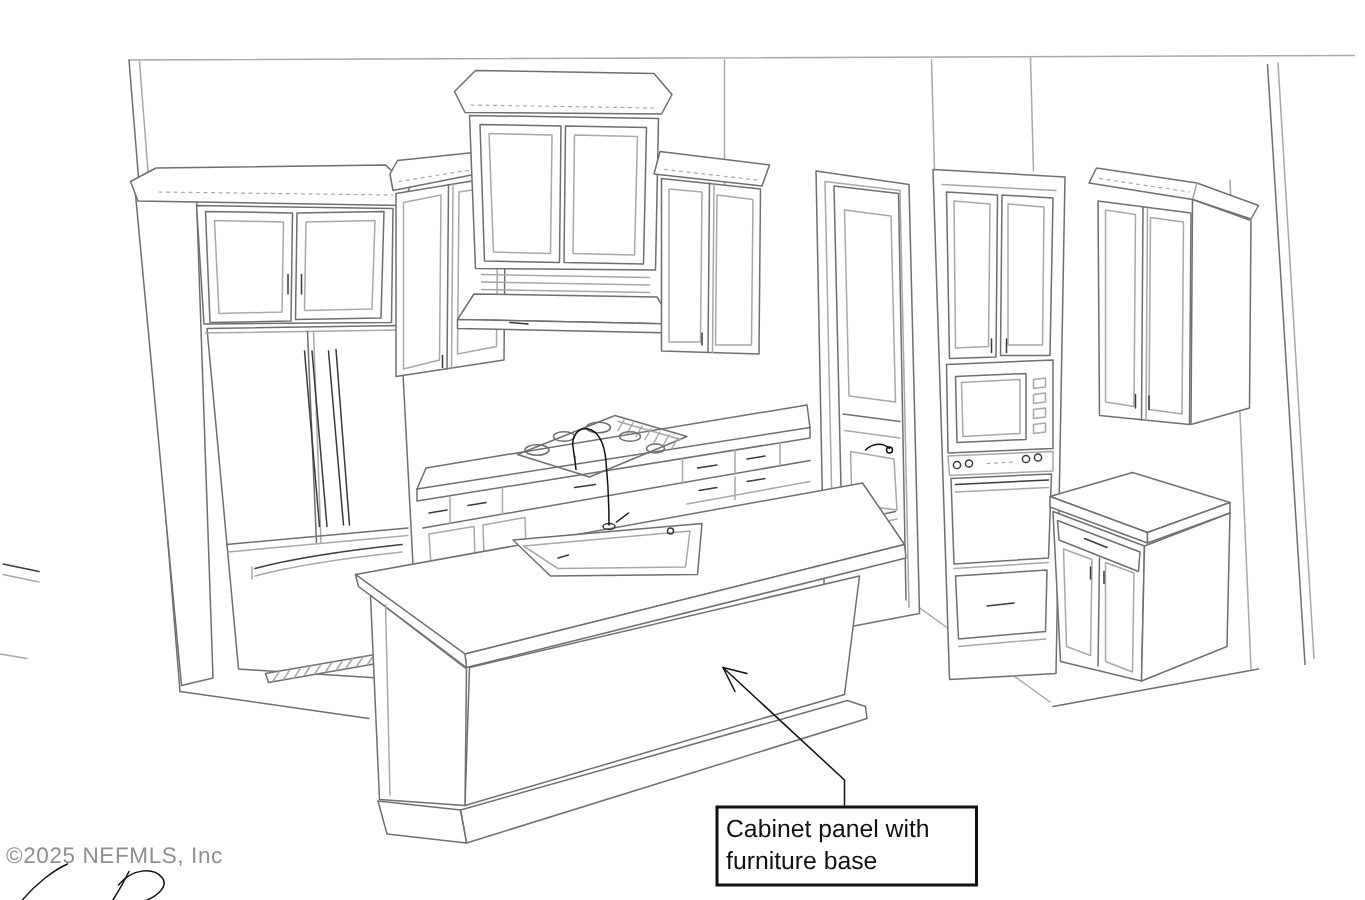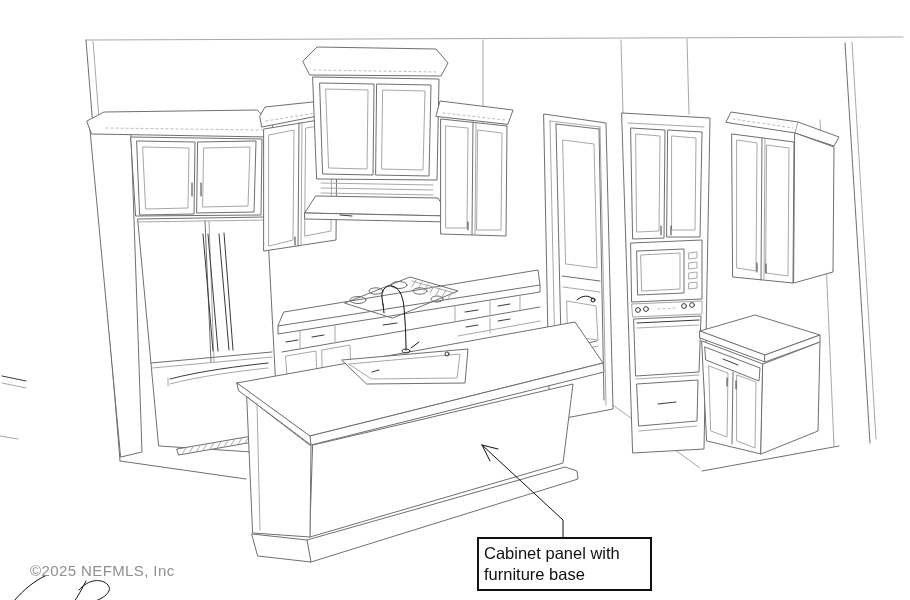--- a/index.html
+++ b/index.html
@@ -14,21 +14,21 @@
     fill:none;stroke:var(--line);stroke-width:1;stroke-linecap:round;stroke-linejoin:round;}
   svg.draw .w{fill:#ffffff;}
   svg.draw .f{stroke:var(--line_faint);}
   svg.draw .d{stroke:var(--line_dark);}
   svg.draw .k{stroke:var(--accent_black);}
   svg.draw .dsh{stroke:var(--line_faint);stroke-width:.8;stroke-dasharray:2 3;}
   .callout{position:absolute;left:477px;top:537px;width:161px;background:#fff;
            border:2px solid var(--accent_black);color:var(--accent_black);
            font-size:16.5px;line-height:21px;padding:4px 5px;}
   .watermark{position:absolute;left:4px;top:562px;color:var(--watermark);
-             font-size:15px;letter-spacing:.4px;white-space:nowrap;margin-left:26px;}
+             font-size:15px;letter-spacing:.4px;white-space:nowrap;}
 </style>
 </head>
 <body>
 
 <div class="stage">
 
 <svg class="draw" width="910" height="600" viewBox="0 0 910 600">
 
   <g>
     <path class="f" d="M86,40 L903,37"></path>

